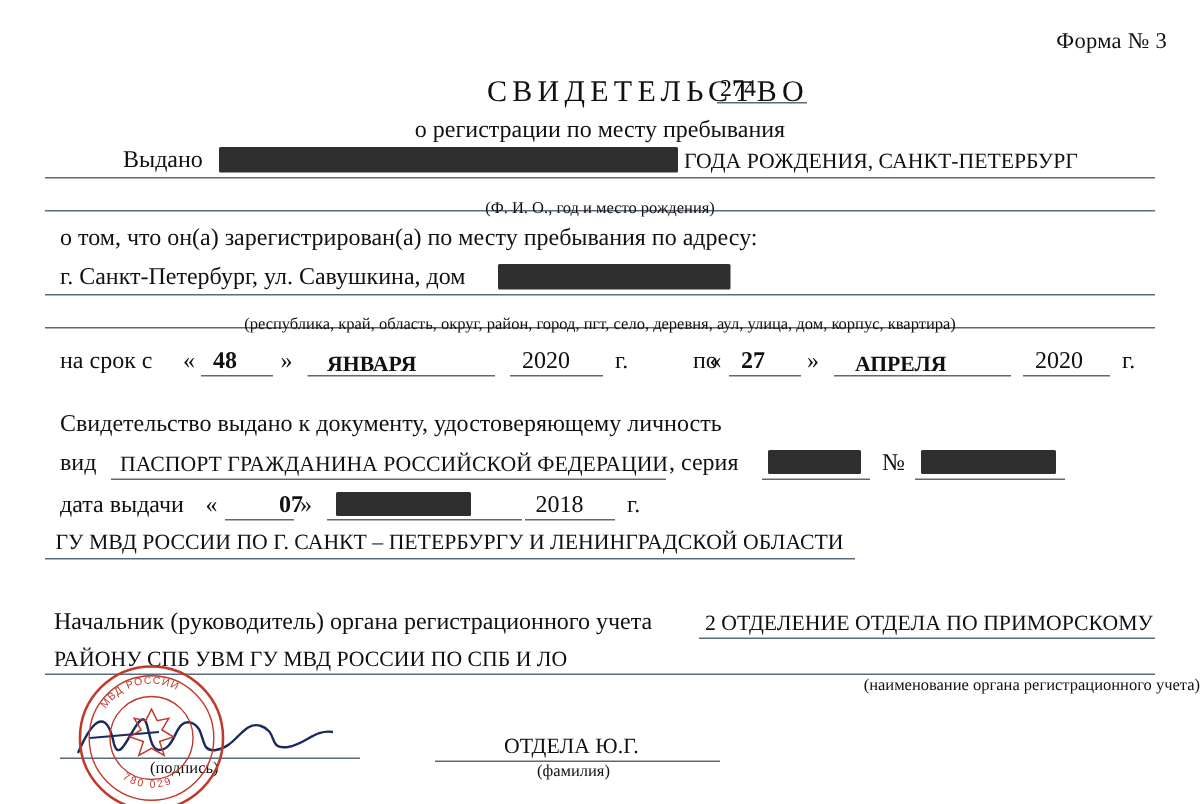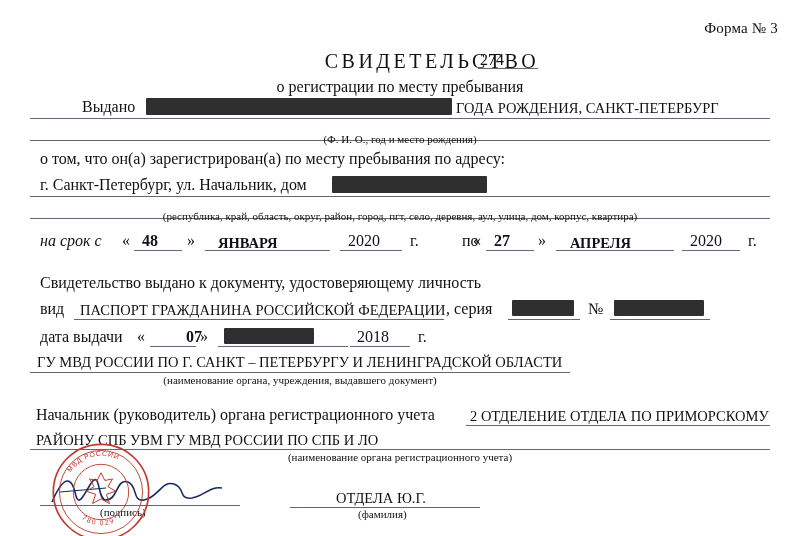--- a/index.html
+++ b/index.html
@@ -86,28 +86,28 @@
   <div class="abs lbl" style="top:98px; left:82px;">Выдано</div>
   <div class="abs redact" style="top:98px; left:146px; width:306px; height:17px;"></div>
   <div class="abs caps" style="top:100px; left:456px;">ГОДА РОЖДЕНИЯ, САНКТ-ПЕТЕРБУРГ</div>
   <div class="rule" style="top:118px; left:30px; width:740px;"></div>
 
   <div class="rule" style="top:140px; left:30px; width:740px;"></div>
   <div class="abs small-caption" style="top:133px;">(Ф. И. О., год и место рождения)</div>
 
   <div class="abs lbl" style="top:150px; left:40px;">о том, что он(а) зарегистрирован(а) по месту пребывания по адресу:</div>
 
-  <div class="abs lbl" style="top:176px; left:40px;">г. Санкт-Петербург, ул. Начальник, дом</div>
+  <div class="abs lbl" style="top:176px; left:40px;">г. Санкт-Петербург, ул. Савушкина, дом</div>
   <div class="abs redact" style="top:176px; left:332px; width:155px; height:17px;"></div>
   <div class="rule" style="top:196px; left:30px; width:740px;"></div>
 
   <div class="rule" style="top:218px; left:30px; width:740px;"></div>
   <div class="abs small-caption" style="top:210px;">(республика, край, область, округ, район, город, пгт, село, деревня, аул, улица, дом, корпус, квартира)</div>
 
-  <div class="abs lbl" style="top:232px; left:40px;font-style:italic;">на срок с</div>
+  <div class="abs lbl" style="top:232px; left:40px;">на срок с</div>
   <div class="abs lbl" style="top:232px; left:122px;">«</div>
   <div class="abs lbl" style="top:232px; left:142px; font-weight:bold;">48</div>
   <div class="rule" style="top:250px; left:134px; width:48px;"></div>
   <div class="abs lbl" style="top:232px; left:187px;">»</div>
   <div class="abs caps" style="top:235px; left:218px; font-weight:bold;">ЯНВАРЯ</div>
   <div class="rule" style="top:250px; left:205px; width:125px;"></div>
   <div class="abs lbl" style="top:232px; left:348px;">2020</div>
   <div class="rule" style="top:250px; left:340px; width:62px;"></div>
   <div class="abs lbl" style="top:232px; left:410px;">г.</div>
   <div class="abs lbl" style="top:232px; left:462px;">по</div>
@@ -139,28 +139,27 @@
   <div class="rule" style="top:346px; left:150px; width:46px;"></div>
   <div class="abs lbl" style="top:328px; left:200px;">»</div>
   <div class="abs redact" style="top:328px; left:224px; width:90px; height:16px;"></div>
   <div class="rule" style="top:346px; left:218px; width:130px;"></div>
   <div class="abs lbl" style="top:328px; left:357px;">2018</div>
   <div class="rule" style="top:346px; left:350px; width:60px;"></div>
   <div class="abs lbl" style="top:328px; left:418px;">г.</div>
 
   <div class="abs caps" style="top:354px; left:37px;">ГУ  МВД  РОССИИ  ПО  Г. САНКТ – ПЕТЕРБУРГУ  И  ЛЕНИНГРАДСКОЙ ОБЛАСТИ</div>
   <div class="rule" style="top:372px; left:30px; width:540px;"></div>
-  <div class="abs small-caption" style="top:374px; width:600px; left:0;">(наименование органа, учреждения, выдавшего документ)</div>
 
   <div class="abs lbl" style="top:406px; left:36px;">Начальник (руководитель) органа регистрационного учета</div>
   <div class="abs caps" style="top:408px; left:470px;">2 ОТДЕЛЕНИЕ ОТДЕЛА  ПО ПРИМОРСКОМУ</div>
   <div class="rule" style="top:425px; left:466px; width:304px;"></div>
   <div class="abs caps" style="top:432px; left:36px;">РАЙОНУ СПБ УВМ  ГУ  МВД  РОССИИ  ПО СПБ  И  ЛО</div>
   <div class="rule" style="top:449px; left:30px; width:740px;"></div>
-  <div class="abs small-caption" style="top:451px; width:800px; left:0;">(наименование органа регистрационного учета)</div>
+  <div class="abs small-caption" style="top:451px; width:800px; left:0;text-align:right;">(наименование органа регистрационного учета)</div>
 
   <svg class="abs" style="top:470px; left:46px;" width="180" height="40" viewBox="0 0 180 40">
     <path d="M6 32 C 18 4, 26 6, 30 26 C 34 40, 42 14, 48 10 C 54 6, 52 30, 60 30
              C 72 30, 70 8, 82 12 C 92 16, 86 32, 98 30 C 112 28, 116 10, 128 14
              C 140 18, 132 30, 146 28 C 158 26, 164 16, 176 18" fill="none" stroke="#1a2a5e" stroke-width="1.6"></path>
     <path d="M14 22 L 60 18" fill="none" stroke="#1a2a5e" stroke-width="1.2"></path>
   </svg>
   <div class="rule" style="top:505px; left:40px; width:200px;"></div>
   <div class="abs" style="top:506px; left:100px; font-size:11px;">(подпись)</div>
 

